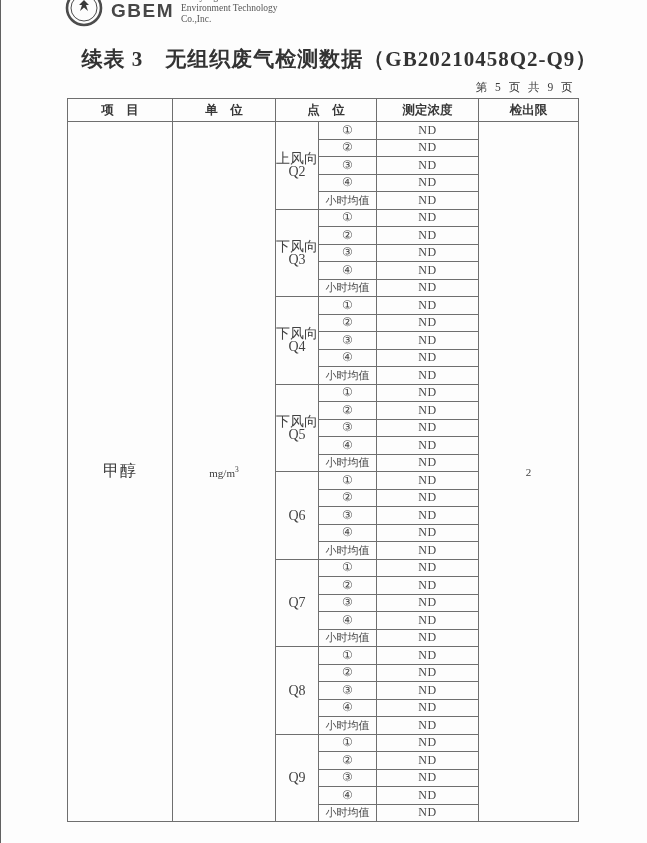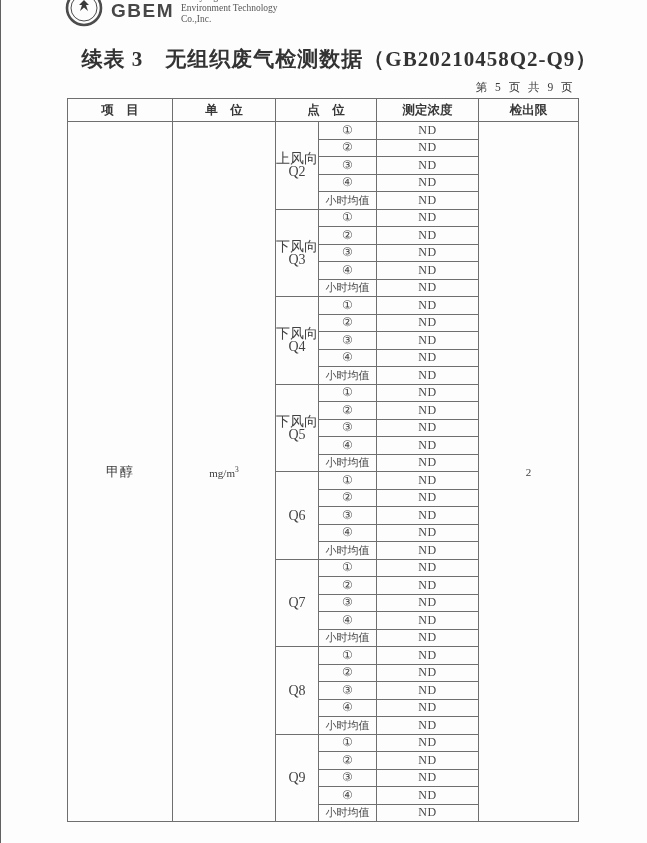--- a/index.html
+++ b/index.html
@@ -52,21 +52,21 @@
     padding:0;text-align:center;vertical-align:middle;
     overflow:hidden;white-space:nowrap;
   }
   table.report thead tr{height:23px;}
   table.report th{font-size:12.5px;font-weight:600;color:#383838;}
   table.report tbody tr{height:17.5px;}
   td.sub-cell{font-size:12px;color:#4a4a4a;}
   td.sub-cell.txt{font-size:11px;}
   td.val-cell{font-size:12px;letter-spacing:.5px;color:#474747;}
   td.grp-cell{font-size:14px;line-height:13px;color:#424242;}
-  td.item-cell{font-size:13px;letter-spacing:1px;}
+  td.item-cell{font-size:16px;letter-spacing:1px;}
   td.unit-cell{font-size:11px;}
   td.unit-cell sup{font-size:7.5px;}
   td.limit-cell{font-size:11px;}
 </style>
 </head>
 <body>
 
 <div class="page">
   <div class="left-edge"></div>
 

